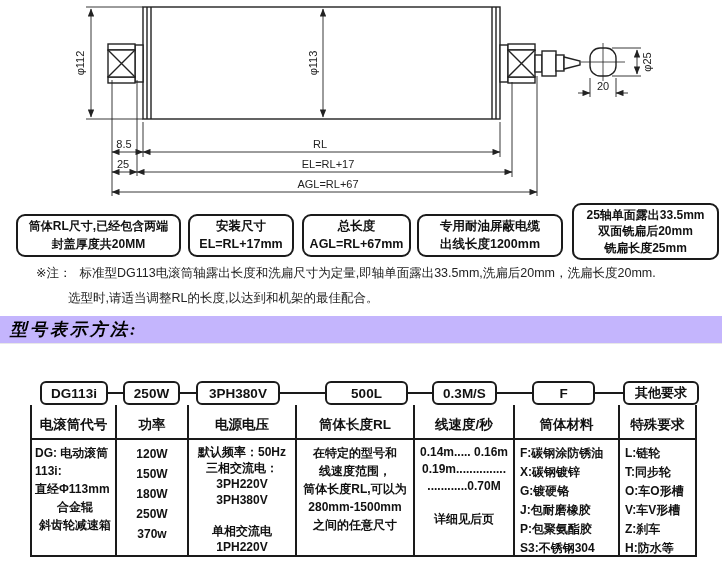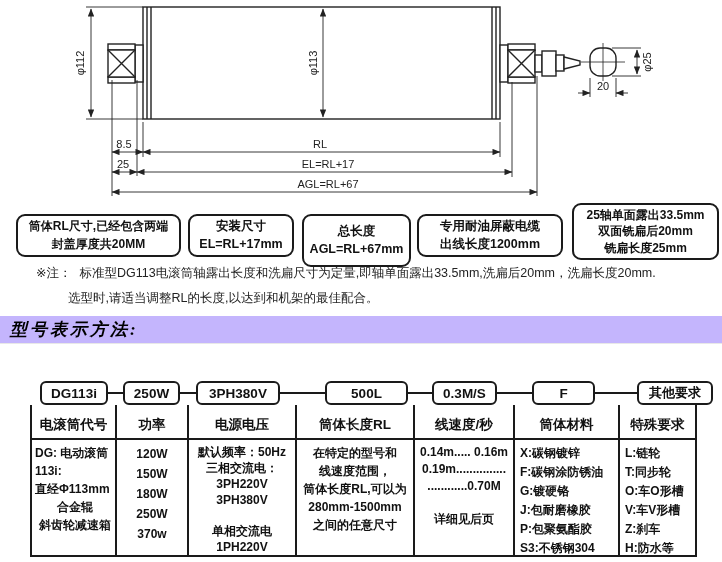--- a/index.html
+++ b/index.html
@@ -8,21 +8,21 @@
 
   
   #drawing{position:absolute;left:0;top:0;}
 
   
   .callout{position:absolute;box-sizing:border-box;border:2px solid #1a1a1a;border-radius:9px;
            background:#fff;display:flex;flex-direction:column;justify-content:center;align-items:center;
            font-size:12.5px;font-weight:600;line-height:1.42;text-align:center;color:#111;}
   #callout-0{left:16px;top:214px;width:165px;height:43px;font-size:12px;}
   #callout-1{left:188px;top:214px;width:106px;height:43px;}
-  #callout-2{left:302px;top:214px;width:109px;height:53px;}
+  #callout-2{left:302px;top:214px;width:109px;height:43px;}
   #callout-3{left:417px;top:214px;width:146px;height:43px;}
   #callout-4{left:572px;top:203px;width:147px;height:57px;font-size:12px;line-height:1.35;}
 
   
   .note-line{position:absolute;font-size:12.5px;color:#222;white-space:nowrap;}
   #note-line1{left:36px;top:265px;}
   #note-line1 .note-label{margin-right:8px;}
   #note-line2{left:68px;top:290px;}
 
   
@@ -35,21 +35,21 @@
   #model-connector{position:absolute;left:74px;top:392px;width:600px;height:2px;background:#1a1a1a;}
   .mbox{position:absolute;top:381px;height:24px;box-sizing:border-box;border:2px solid #1a1a1a;border-radius:6px;
         background:#fff;display:flex;align-items:center;justify-content:center;
         font-size:13.5px;font-weight:bold;color:#111;}
   #mbox-0{left:40px;width:68px;}
   #mbox-1{left:123px;width:57px;}
   #mbox-2{left:196px;width:84px;}
   #mbox-3{left:325px;width:83px;}
   #mbox-4{left:432px;width:65px;}
   #mbox-5{left:532px;width:63px;}
-  #mbox-6{left:637px;width:76px;font-size:13px;}
+  #mbox-6{left:623px;width:76px;font-size:13px;}
 
   
   #spec-table{position:absolute;left:30px;top:405px;width:667px;height:152px;box-sizing:border-box;
               display:grid;grid-template-columns:85px 72px 108px 118px 100px 105px 79px;
               grid-template-rows:35px 1fr;border-bottom:2px solid #1a1a1a;}
   .th,.td{box-sizing:border-box;border-left:2px solid #1a1a1a;}
   .th.last,.td.last{border-right:2px solid #1a1a1a;}
   .th{border-bottom:2px solid #1a1a1a;display:flex;align-items:flex-end;justify-content:center;
       font-size:13.5px;font-weight:bold;padding-bottom:4px;white-space:nowrap;}
   .td{padding-top:4px;font-size:12px;font-weight:600;text-align:center;overflow:hidden;}
@@ -219,22 +219,22 @@
       <div class="tline">之间的任意尺寸</div>
     </div>
     <div class="td c4">
       <div class="tline">0.14m..... 0.16m</div>
       <div class="tline">0.19m...............</div>
       <div class="tline">............0.70M</div>
       <div class="tline"></div>
       <div class="tline">详细见后页</div>
     </div>
     <div class="td c5">
+      <div class="tline">F:碳钢涂防锈油</div>
       <div class="tline">X:碳钢镀锌</div>
-      <div class="tline">F:碳钢涂防锈油</div>
       <div class="tline">G:镀硬铬</div>
       <div class="tline">J:包耐磨橡胶</div>
       <div class="tline">P:包聚氨酯胶</div>
       <div class="tline">S3:不锈钢304</div>
     </div>
     <div class="td c6 last">
       <div class="tline">L:链轮</div>
       <div class="tline">T:同步轮</div>
       <div class="tline">O:车O形槽</div>
       <div class="tline">V:车V形槽</div>

